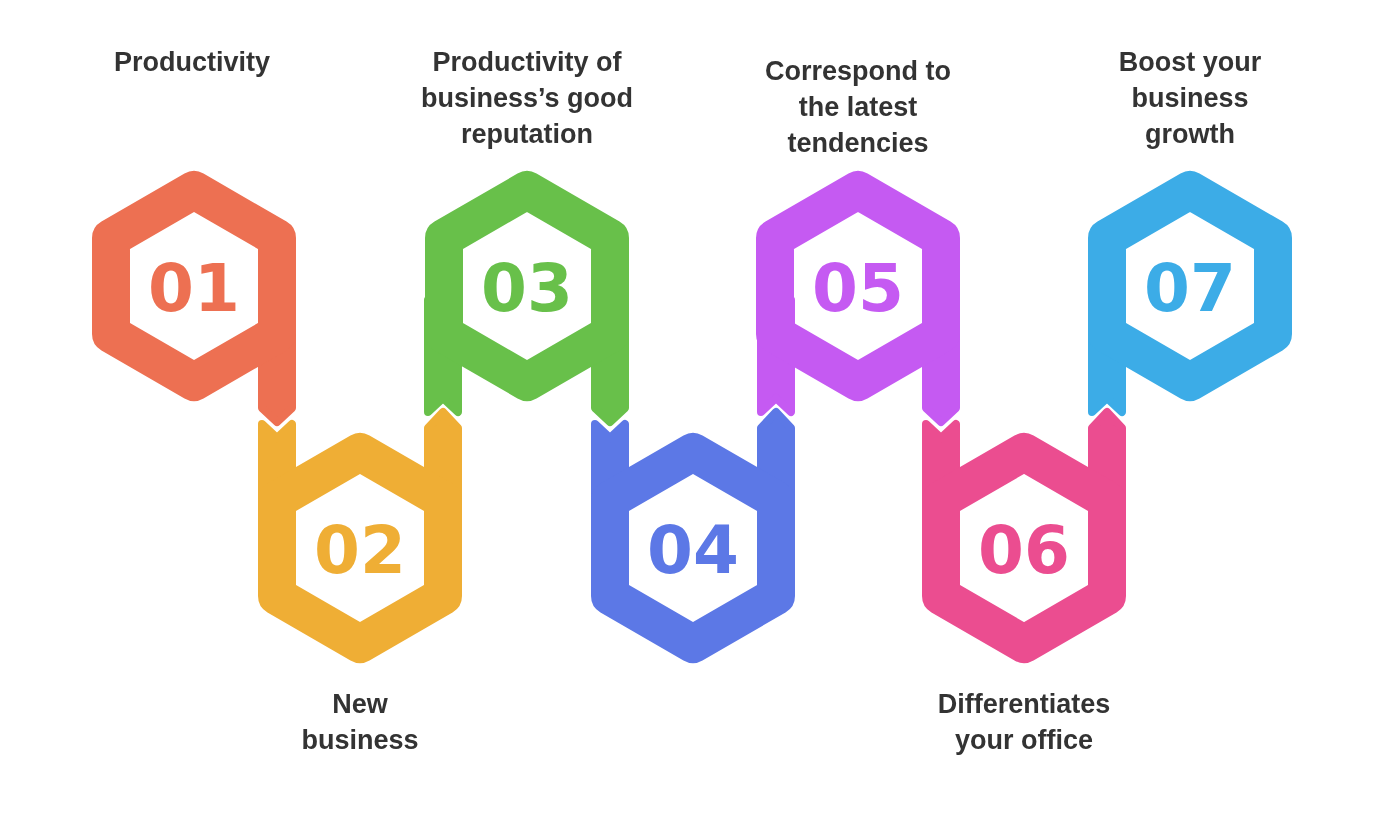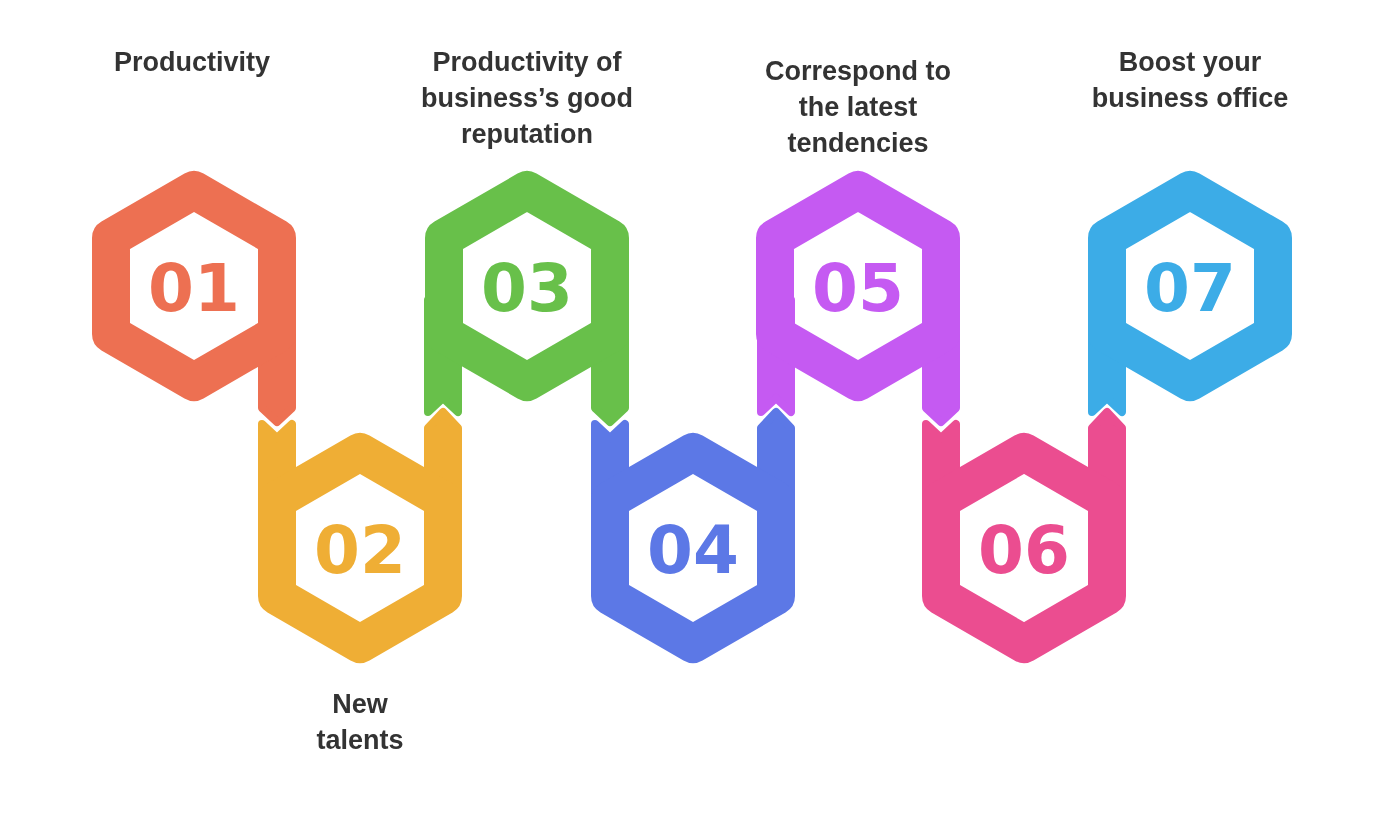--- a/index.html
+++ b/index.html
@@ -79,18 +79,20 @@
   </svg>
 
   <div class="label" style="left:192px; top:44px;">Productivity</div>
   <div class="label" style="left:527px; top:44px;">Productivity of
 business’s good
 reputation</div>
   <div class="label" style="left:858px; top:44px;margin-top:9px;">Correspond to
 the latest
 tendencies</div>
   <div class="label" style="left:1190px; top:44px;">Boost your
-business office</div>
+business growth</div>
 
   <div class="label" style="left:360px; top:686px;">New
-talents</div>
+business</div>
+  <div class="label" style="left:1024px; top:686px;">Differentiates
+your office</div>
 
 </div>
 
 </body></html>

